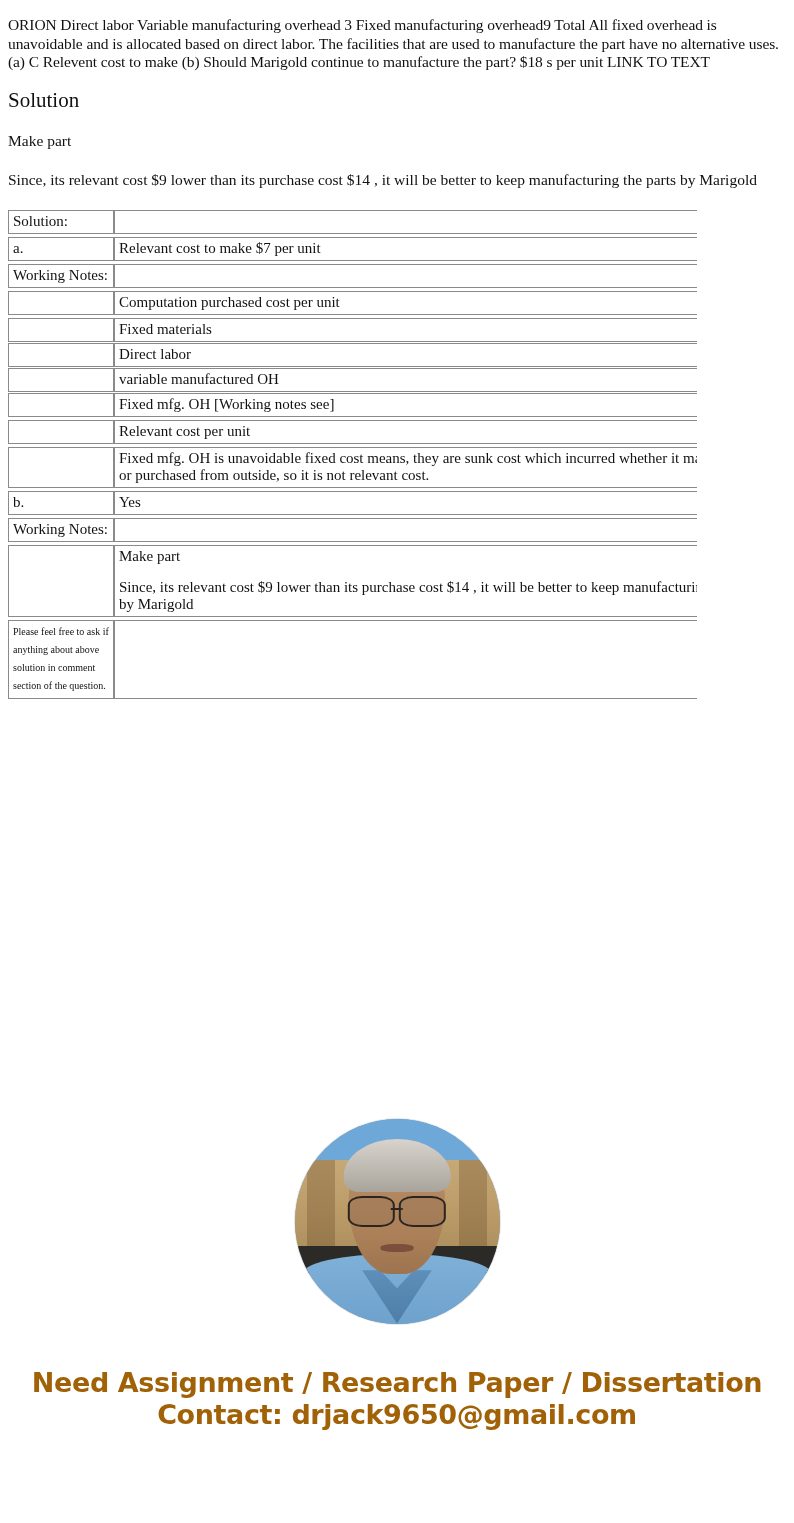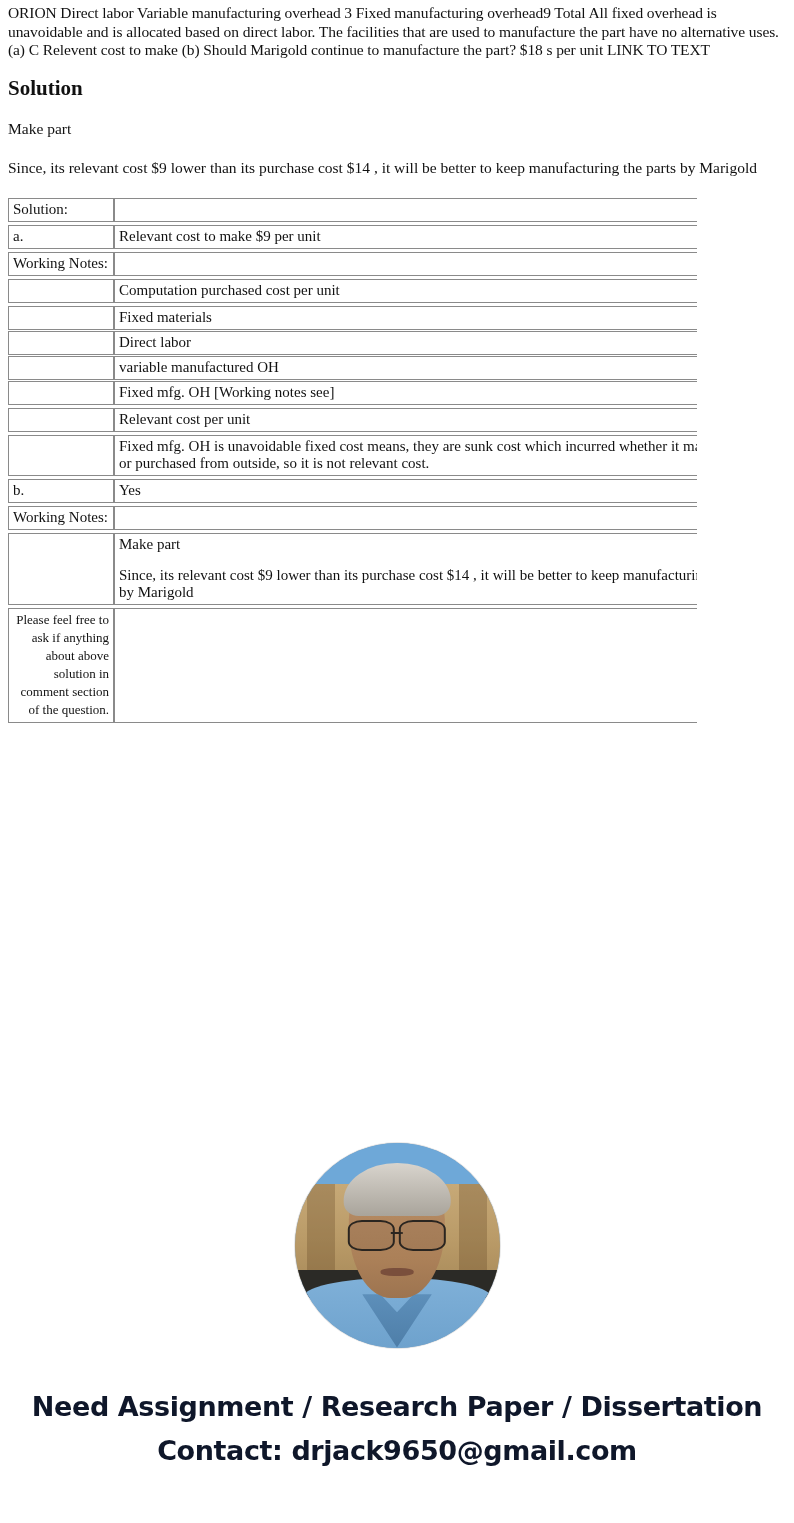--- a/index.html
+++ b/index.html
@@ -18,29 +18,29 @@
   .page {
     width: 794px;
     position: relative;
     box-sizing: border-box;
   }
 
   
   .intro {
     font-size: 15.5px;
     line-height: 18.5px;
-    padding: 4px 10px 0 8px;
+    padding: 16px 10px 0 8px;
     margin: 0;
     text-align: left;
     letter-spacing: -0.1px;
   }
 
   .solution-heading {
     font-size: 21px;
-    font-weight: bold;
+    font-weight: normal;
     margin: 16px 0 0 8px;
     line-height: 24px;
   }
 
   .para {
     font-size: 15.5px;
     line-height: 18px;
     margin: 20px 0 0 8px;
     padding-right: 10px;
   }
@@ -85,23 +85,22 @@
 
   td.label   { width: 106px; }
   td.val     { text-align: left; padding-left: 2px; padding-right: 0; }
   td.tail    { border-left: 1px solid #8a8a8a; border-right: 1px solid #8a8a8a;
                border-top: none; border-bottom: none; padding: 0; }
   td.noborder { border: none; background: transparent; padding: 0; }
 
   td.wide-note { }
   td.serif-note {
     font-family: "Liberation Serif", "DejaVu Serif", serif;
-    font-size: 13px;
+    font-size: 10px;
     line-height: 18px;
-    text-align: right;
   }
   .blank-tall { height: 108px; }
   .p-gap { height: 14px; }
 
   
   .bottom-frame td {
     border: 1px solid #555555;
   }
 
   
@@ -163,28 +162,28 @@
   }
   .av-mouth { position:absolute; left:50%; top:61%; transform:translateX(-50%);
               width: 16%; height: 4%; background:#7a4f3c; border-radius: 40%; }
 
   
   .footer {
     margin-top: 44px;
     text-align: center;
     font-family: "DejaVu Sans", "Liberation Sans", sans-serif;
     font-weight: bold;
-    color: #0f172a;
+    color: #a16207;
     font-size: 27px;
     line-height: 30px;
     padding: 0 12px;
     letter-spacing: -0.4px;
   }
   .footer .l2 { display:block; }
-  .footer .contact { display:block; margin-top: 14px; }
+  .footer .contact { display:block; margin-top: 2px; }
 </style>
 </head>
 <body>
 
 <div class="page">
 
   <p class="intro">ORION Direct labor Variable manufacturing overhead 3 Fixed manufacturing overhead9 Total All fixed overhead is unavoidable and is allocated based on direct labor. The facilities that are used to manufacture the part have no alternative uses. (a) C Relevent cost to make (b) Should Marigold continue to manufacture the part? $18 s per unit LINK TO TEXT</p>
 
   <h2 class="solution-heading">Solution</h2>
 
@@ -208,21 +207,21 @@
           <td class="val"></td>
           <td class="tail"></td>
           <td class="noborder"></td>
         </tr>
         <tr class="gap">
             <td colspan="5"></td>
           </tr>
 
         <tr>
           <td class="label">a.</td>
-          <td>Relevant cost to make   $9    per unit</td>
+          <td>Relevant cost to make   $7    per unit</td>
           <td class="val"></td>
           <td class="tail"></td>
           <td class="noborder"></td>
         </tr>
         <tr class="gap">
             <td colspan="5"></td>
           </tr>
 
         <tr>
           <td class="label">Working Notes:</td>

